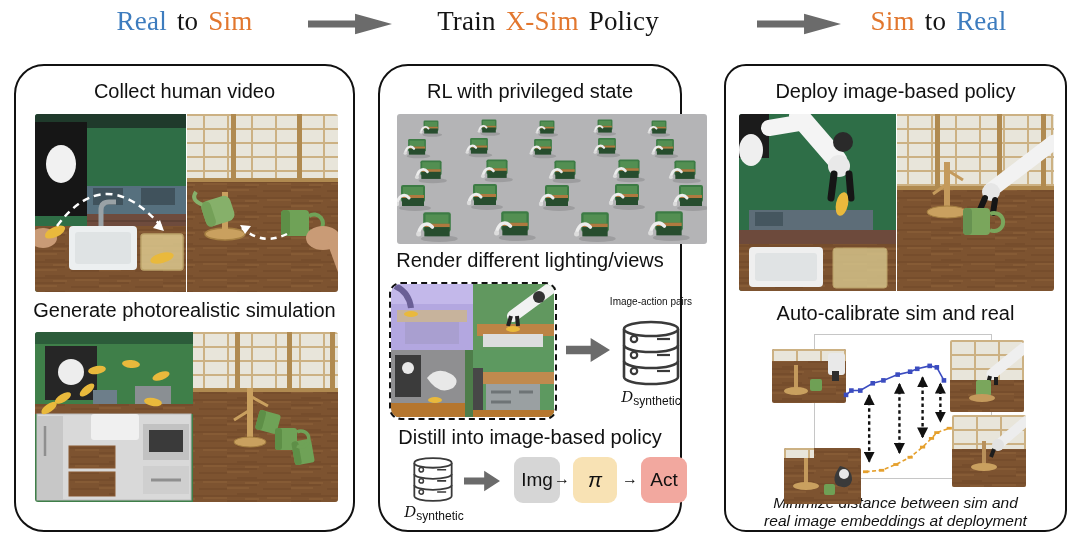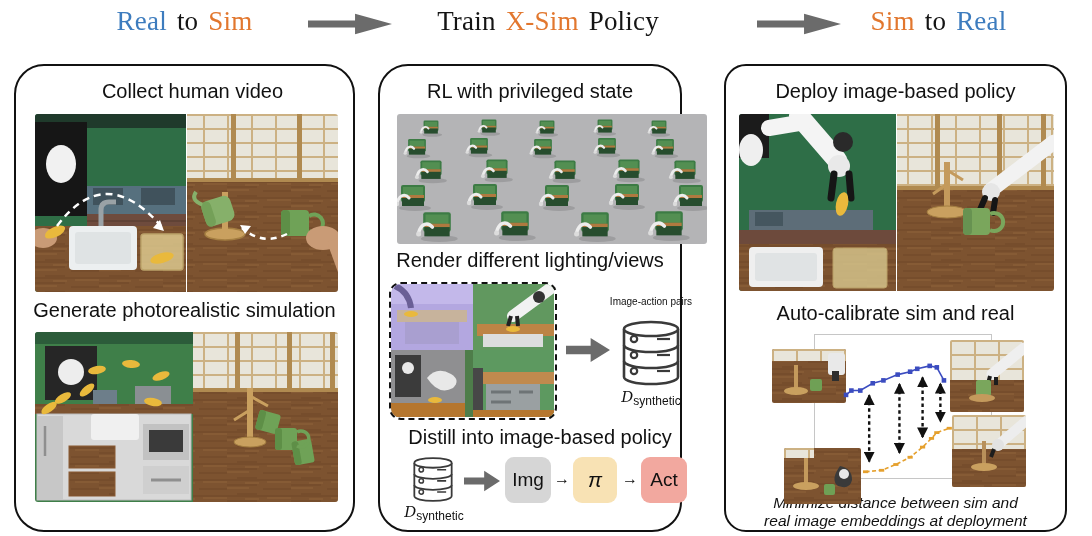--- a/index.html
+++ b/index.html
@@ -89,21 +89,21 @@
     <span class="hword c-black">Train</span><span class="hword c-orange">X-Sim</span><span class="hword c-black">Policy</span>
   </div>
   <svg class="flowarrow" style="left:757px;" viewBox="0 0 100 56" preserveAspectRatio="none">
       <use href="#blockarrow"></use>
     </svg>
   <div class="hstage" style="left:767px;width:343px;">
     <span class="hword c-orange">Sim</span><span class="hword c-black">to</span><span class="hword c-blue">Real</span>
   </div>
 
   <div class="panel" style="left:14px;width:341px;">
-    <div class="ptitle" style="top:14px;padding-left:8px;">Collect human video</div>
+    <div class="ptitle" style="top:14px;">Collect human video</div>
 
     <div class="photo" style="left:19px;top:48px;width:303px;height:178px;">
       <svg width="303" height="178" viewBox="0 0 303 178">
 
         <rect x="0" y="0" width="151" height="178" fill="#2f6e46"></rect>
         <rect x="0" y="0" width="151" height="14" fill="#1f3a2b"></rect>
         <rect x="0" y="8" width="52" height="94" fill="#161616"></rect>
         <ellipse cx="26" cy="50" rx="15" ry="19" fill="#f1f1f1"></ellipse>
         <rect x="52" y="72" width="99" height="30" fill="#56707e"></rect>
         <rect x="58" y="74" width="30" height="17" fill="#40525c"></rect>
@@ -276,31 +276,31 @@
     <svg style="position:absolute;left:186px;top:271px;width:44px;height:26px;" viewBox="0 0 100 56" preserveAspectRatio="none">
         <use href="#blockarrow"></use>
       </svg>
 
     <div class="iapairs" style="left:206px;top:230px;width:130px;">Image-action pairs</div>
     <svg style="position:absolute;left:241px;top:253px;width:60px;height:68px;" viewBox="0 0 60 68">
         <use href="#dbicon"></use>
       </svg>
     <div class="dslabel" style="left:206px;top:322px;width:130px;"><span class="dvar">D</span><span class="dsub">synthetic</span></div>
 
-    <div class="ptitle" style="top:360px;margin-left:10px;">Distill into image-based policy</div>
+    <div class="ptitle" style="top:360px;">Distill into image-based policy</div>
 
     <svg style="position:absolute;left:32px;top:390px;width:42px;height:47px;" viewBox="0 0 60 68">
         <use href="#dbicon"></use>
       </svg>
     <div class="dslabel" style="left:8px;top:437px;width:92px;"><span class="dvar">D</span><span class="dsub">synthetic</span></div>
     <svg style="position:absolute;left:84px;top:404px;width:36px;height:22px;" viewBox="0 0 100 56" preserveAspectRatio="none">
         <use href="#blockarrow"></use>
       </svg>
 
-    <div class="pipebox" style="left:125px;top:391px;background:#d6d6d6;">
+    <div class="pipebox" style="left:134px;top:391px;background:#d6d6d6;">
         <span>Img</span>
       </div>
     <div class="pipearrow" style="left:174px;top:404px;">→</div>
     <div class="pipebox" style="left:193px;top:391px;width:44px;background:#f8e2b4;font-style:italic;font-size:21px;">
         <span>π</span>
       </div>
     <div class="pipearrow" style="left:242px;top:404px;">→</div>
     <div class="pipebox" style="left:261px;top:391px;background:#f2a89f;">
         <span>Act</span>
       </div>

